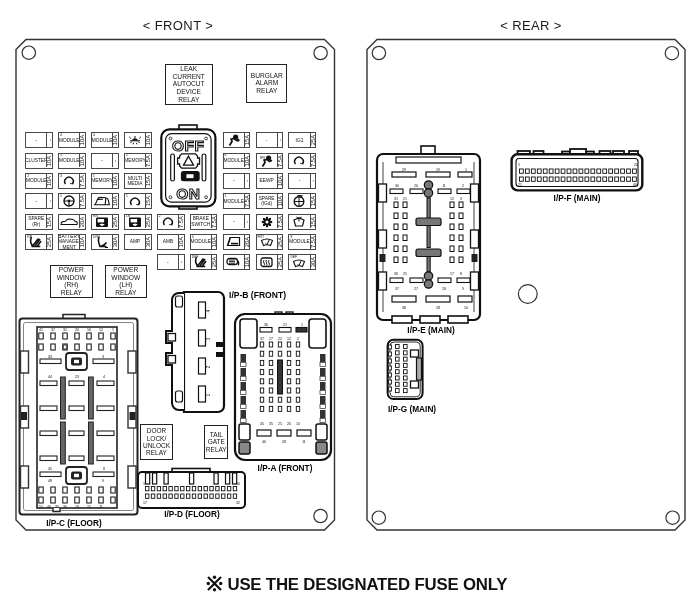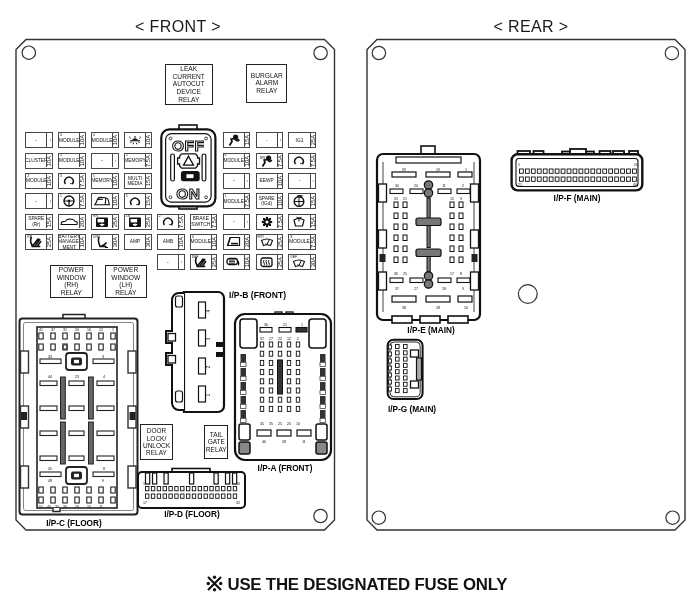--- a/index.html
+++ b/index.html
@@ -1,16 +1,16 @@
 <!DOCTYPE html>
 <html><head><meta charset="utf-8"><style>
 *{margin:0;padding:0;box-sizing:border-box}
 html,body{width:700px;height:605px;background:#fff;font-family:"Liberation Sans",sans-serif;position:relative;overflow:hidden}
 .abs{position:absolute}
-.title{position:absolute;font-size:16px;letter-spacing:0.4px;color:#1a1a1a;white-space:nowrap;transform:translateX(-50%)}
+.title{position:absolute;font-size:13px;letter-spacing:0.4px;color:#1a1a1a;white-space:nowrap;transform:translateX(-50%)}
 .fuse{position:absolute;width:27.8px;height:16px;border:1px solid #484848;background:#fff}
 .fl{position:absolute;left:0;top:0;width:21.2px;height:13.8px;border-right:1px solid #484848;display:flex;align-items:center;justify-content:center;text-align:center;font-size:4.8px;line-height:1.08;color:#111;overflow:hidden}
 .fa{position:absolute;right:0;top:0;width:5px;height:13.8px;display:flex;align-items:center;justify-content:center;font-size:5.8px;color:#111}
 .fa span{transform:rotate(-90deg);white-space:nowrap}
 .sup{position:absolute;left:1px;top:0.5px;font-size:3.4px}
 .relay{position:absolute;border:1.2px solid #222;background:#fff;display:flex;align-items:center;justify-content:center;text-align:center;color:#111}
 .clabel{position:absolute;font-weight:bold;font-size:9.5px;color:#000;white-space:nowrap;transform:translateX(-50%) scaleX(0.87);transform-origin:center top}
 </style></head><body>
 <div class="title" style="left:178px;top:18px;">&lt; FRONT &gt;</div>
 <div class="title" style="left:531px;top:18px;">&lt; REAR &gt;</div>

